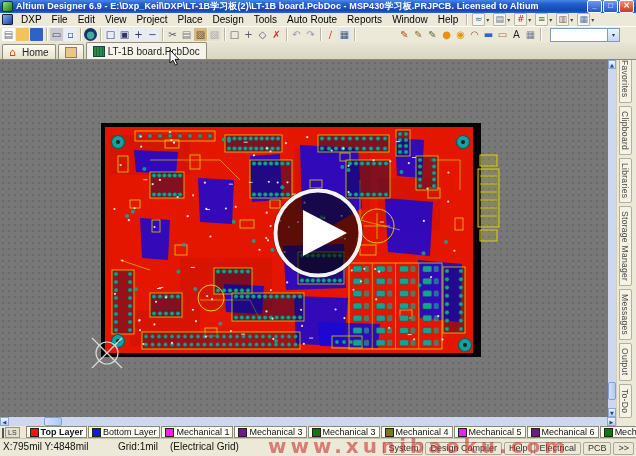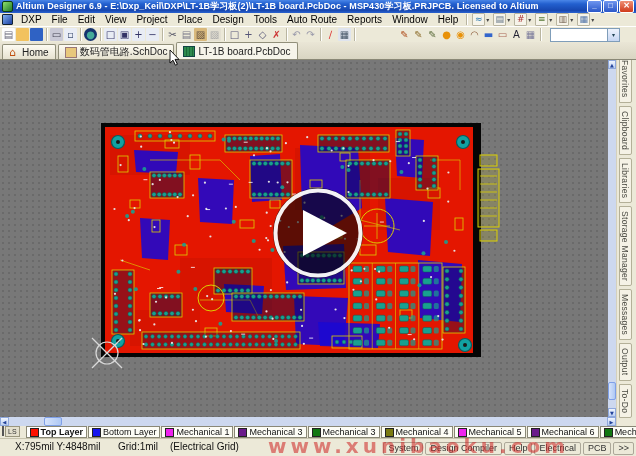--- a/index.html
+++ b/index.html
@@ -67,21 +67,21 @@
   .sthumb{position:absolute;background:linear-gradient(90deg,#d6e3fb,#aec8f4);border:1px solid #7fa0e8;
     border-radius:2px;box-sizing:border-box;}
   
   .rightstrip{position:absolute;left:616px;top:60px;width:20px;height:366px;background:#ece9d8;
     border-left:1px solid #d4d0bc;overflow:hidden;box-sizing:border-box;}
   .rtab{writing-mode:vertical-rl;font-size:8.5px;color:#4a4a42;background:#f5f2e6;
     border:1px solid #b4b098;border-radius:0 2px 2px 0;margin:3px 0 0 2px;padding:4px 1px;
     width:13px;box-sizing:border-box;display:block;letter-spacing:0.3px;}
   
   .layerbar{position:absolute;left:0;top:426px;width:636px;height:12px;background:#ece9d8;
-    display:flex;align-items:flex-start;font-size:9px;white-space:nowrap;overflow:hidden;}
+    display:flex;align-items:flex-end;font-size:9px;white-space:nowrap;overflow:hidden;}
   .curlayer{width:20px;height:8px;border:1px solid #555;margin:0 1px 0 2px;}
   .lsbtn{height:9px;border:1px solid #9a967e;background:#e4e0ce;font-size:7px;line-height:9px;
     padding:0 2px;color:#333;margin-right:6px;}
   .ltab{display:inline-flex;align-items:center;gap:2px;height:10px;padding:0 3px;margin-right:1px;
     border:1px solid #8a8876;background:#fdfdf6;color:#111;}
   .ltab.active{font-weight:bold;background:#fff;}
   .ltab.cut{max-width:58px;overflow:hidden;}
   .lsw{width:7px;height:7px;border:1px solid #222;flex:0 0 auto;}
   
   .statusbar{position:absolute;left:0;top:438px;width:636px;height:18px;background:#ece9d8;
@@ -223,21 +223,20 @@
       </span>
     </div>
 
   <div class="tabbar" id="docTabs">
       <span class="dtab">
         <span class="tabicon ic-home">⌂</span>
         <span>Home</span>
       </span>
       <span class="dtab">
         <span class="tabicon ic-sch"></span>
-        <span>数码管电路.SchDoc</span>
       </span>
       <span class="dtab active">
         <span class="tabicon ic-pcb"></span>
         <span>LT-1B board.PcbDoc</span>
       </span>
     </div>
 
   <div class="workspace">
     <svg id="pcbsvg" width="608" height="357" viewBox="0 0 608 357">
         <g>
@@ -839,21 +838,21 @@
         </span>
         <span class="ltab cut">
           <span class="lsw" style="background: rgb(17, 119, 17);"></span>
           <span>Mechanical 7</span>
         </span>
       </span>
 
   </div>
 
   <div class="statusbar">
-    <span class="stitem" style="left:15px;">X:795mil Y:4848mil</span>
+    <span class="stitem" style="left:3px;">X:795mil Y:4848mil</span>
     <span class="stitem" style="left:118px;">Grid:1mil</span>
     <span class="stitem" style="left:170px;">(Electrical Grid)</span>
     <span class="panelbtns" id="panelBtns">
         <span class="pbtn">System</span>
         <span class="pbtn">Design Compiler</span>
         <span class="pbtn">Help</span>
         <span class="pbtn">Electrical</span>
         <span class="pbtn">PCB</span>
         <span class="pbtn">&gt;&gt;</span>
       </span>

